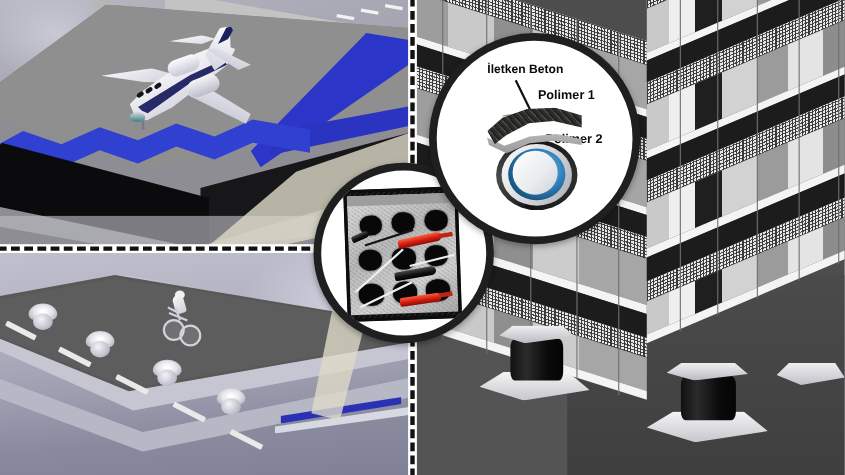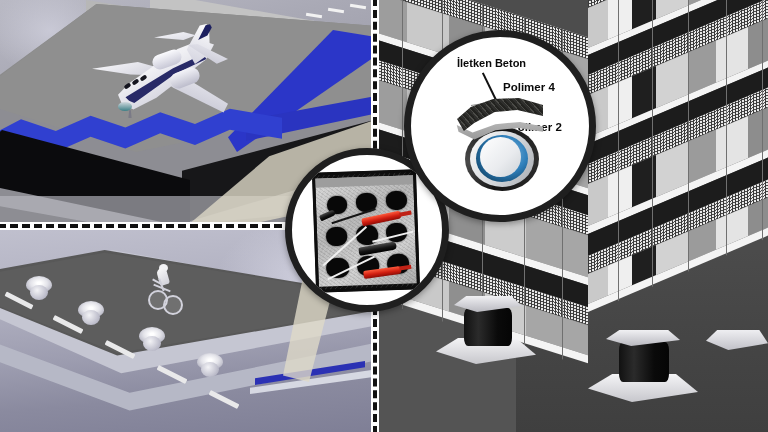--- a/index.html
+++ b/index.html
@@ -371,24 +371,24 @@
       <div class="clip clipred" style="left:48px;top:44px;width:40px;transform:rotate(-10deg);"></div>
       <div class="clip clipred" style="left:48px;top:98px;width:38px;transform:rotate(-6deg);"></div>
       <div class="clip clipblk" style="left:44px;top:74px;width:38px;transform:rotate(-8deg);"></div>
       <div class="clip clipblk" style="left:6px;top:40px;width:16px;transform:rotate(-22deg);height:6px;"></div>
       <div style="position:absolute;left:86px;top:42px;width:12px;height:4px;background:#c02216;transform:rotate(-8deg);"></div>
       <div style="position:absolute;left:84px;top:96px;width:12px;height:4px;background:#c02216;transform:rotate(-6deg);"></div>
       <div style="position:absolute;left:0;top:0;right:0;bottom:0;border:3px solid #0d0d0d;"></div>
     </div>
   </div>
 
-  <div class="mag" style="left:404px;top:30px;width:178px;height:178px;">
+  <div class="mag" style="left:390px;top:30px;width:178px;height:178px;">
 
     <span class="maglabel" style="left:46px;top:20px;font-size:11px;">İletken Beton</span>
-    <span class="maglabel" style="left:92px;top:44px;font-size:11.5px;">Polimer 4</span>
+    <span class="maglabel" style="left:92px;top:44px;font-size:11.5px;">Polimer 1</span>
     <span class="maglabel" style="left:99px;top:84px;font-size:11.5px;">Polimer 2</span>
 
     <div class="leader" style="left:72px;top:35px;width:34px;height:1.6px;transform:rotate(64deg);"></div>
     <div style="position:absolute;left:83px;top:63px;width:0;height:0;
                 border-left:4px solid transparent;border-right:4px solid transparent;
                 border-top:9px solid #111;transform:rotate(-22deg);"></div>
 
     <div class="leaderthin" style="left:60px;top:68px;width:34px;transform:rotate(-9deg);"></div>
 
     <div class="leaderthin" style="left:66px;top:103px;width:35px;transform:rotate(-11deg);"></div>

